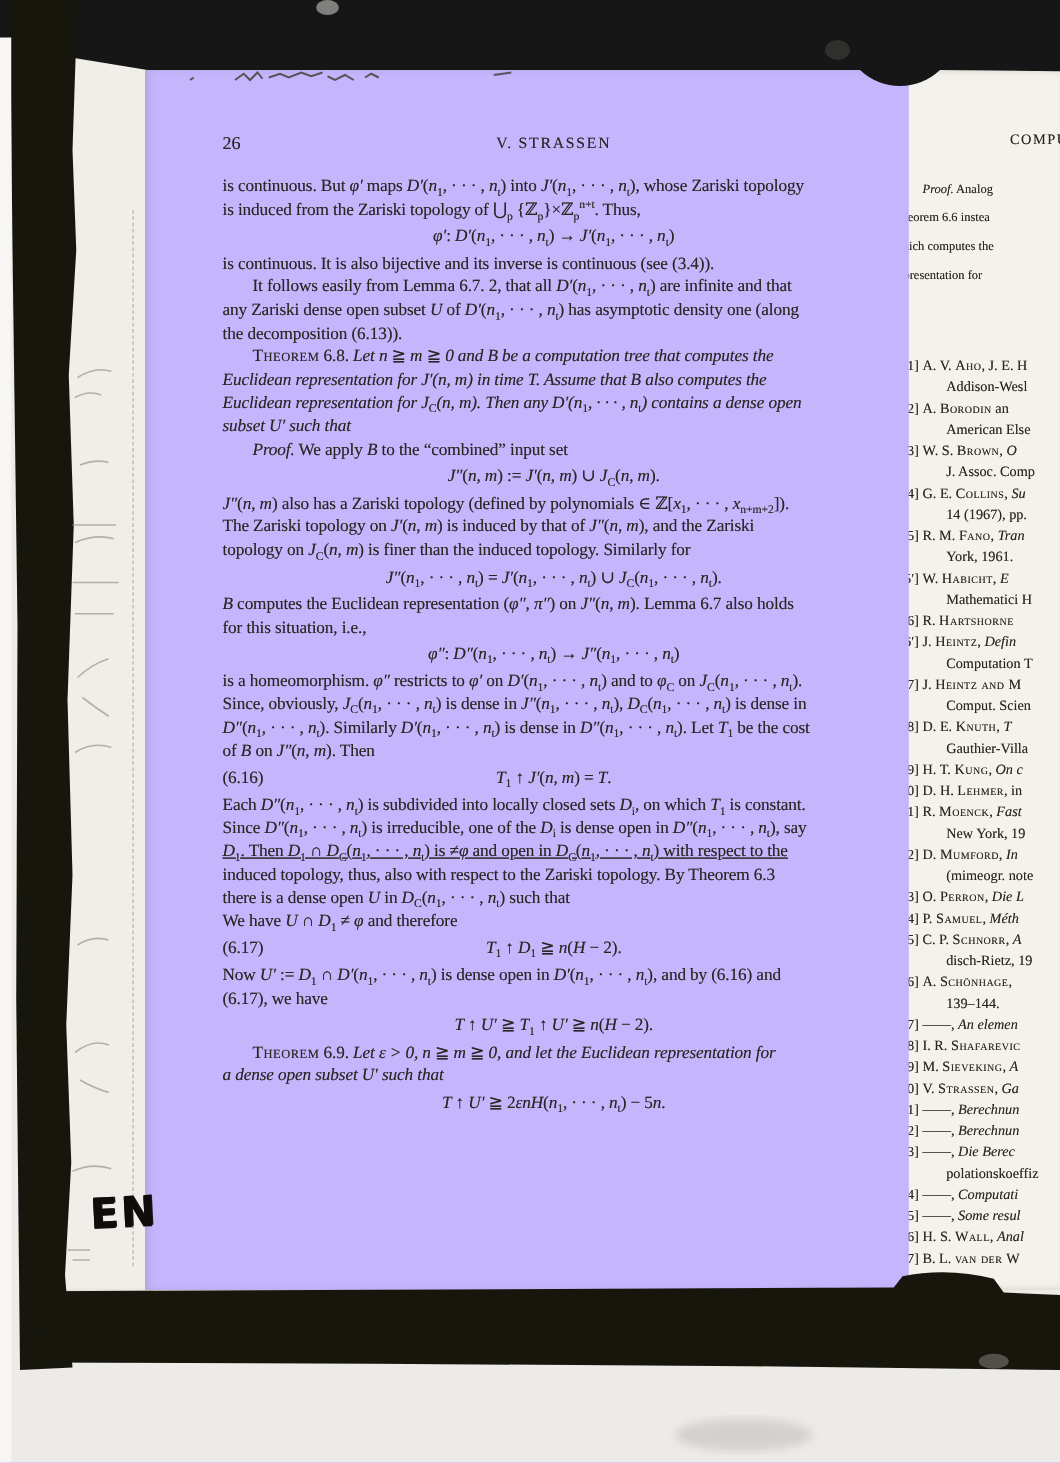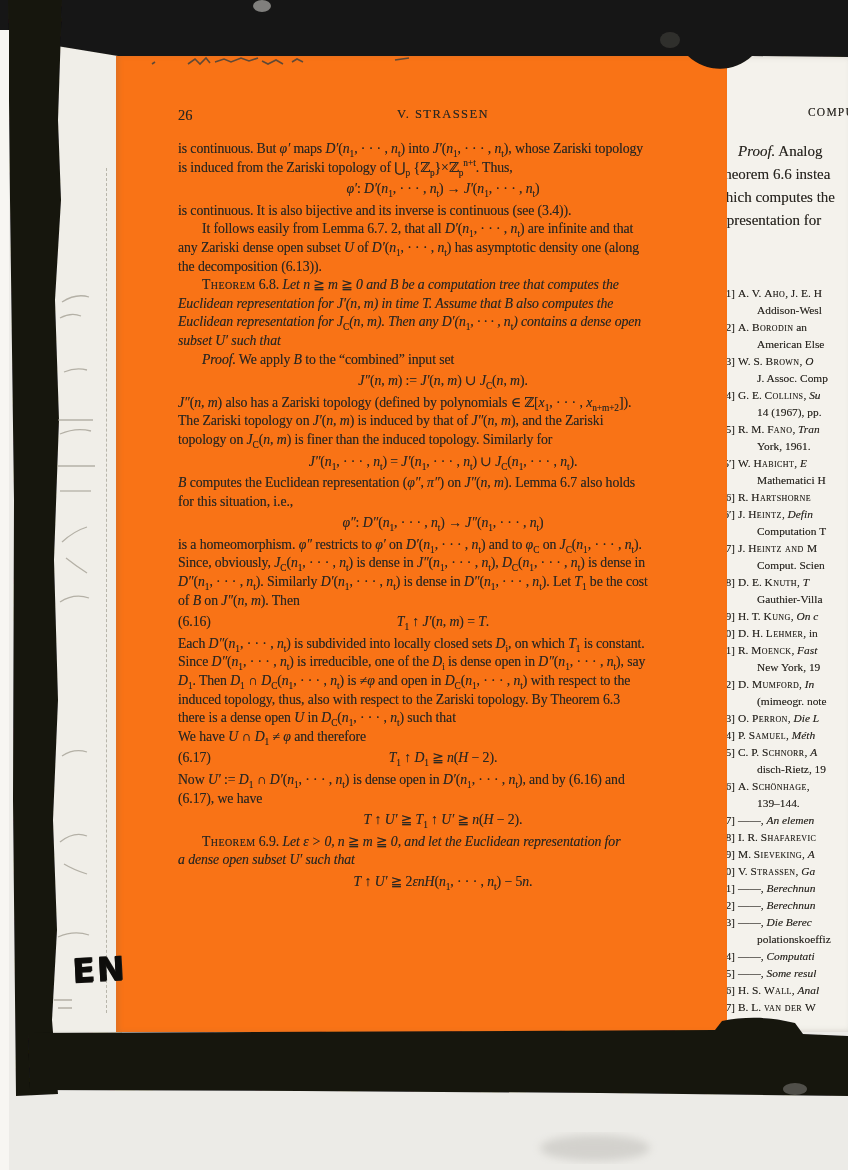--- a/index.html
+++ b/index.html
@@ -7,38 +7,38 @@
        font-family:"Liberation Serif","DejaVu Serif","DejaVu Sans",serif;}
   .canvas{position:absolute;inset:0;}
   
   .strip{position:absolute;left:50px;top:46px;width:72px;height:987px;background:#f0eee8;
          box-shadow:inset -2px 0 3px rgba(120,115,100,.25);z-index:1;}
   .dashline{position:absolute;left:106px;top:168px;height:845px;width:0;
             border-left:1px dashed #8b8779;opacity:.55;z-index:4;}
   
   .page{position:absolute;top:56px;height:976px;color:#2a2722;z-index:2;overflow:hidden;
         text-shadow:0 0 .4px rgba(40,36,30,.5);}
-  .page.left{left:116px;width:611px;background:#f97316;z-index:3;
+  .page.left{left:116px;width:611px;background:#c4b5fd;z-index:3;
              box-shadow:inset 3px 0 5px rgba(110,105,92,.18);}
   .page.right{left:713px;width:135px;background:#f4f2ec;
               box-shadow:inset 4px 0 6px rgba(110,105,92,.28);}
   .lp-head{position:absolute;top:51px;left:62px;width:530px;font-size:14.5px;}
   .pgnum{position:absolute;left:0;top:0;}
   .rhead{position:absolute;left:0;right:0;text-align:center;font-size:12.6px;letter-spacing:1.4px;}
   .bodylines{position:absolute;left:62px;top:84px;width:530px;font-size:13.8px;
              line-height:18.6px;letter-spacing:-0.1px;}
   .line{white-space:nowrap;position:relative;}
   .line.ind{text-indent:24px;}
   .line.eq{text-align:center;margin:3px 0;}
   .eqlab{position:absolute;left:0;top:0;font-style:normal;}
   .sc{font-variant:small-caps;letter-spacing:.4px;}
   sub,sup{font-size:.68em;line-height:0;}
   
   .rp-head{position:absolute;left:95px;top:50px;font-size:11.5px;letter-spacing:1.2px;white-space:nowrap;}
-  .rp-para{position:absolute;left:2px;top:84px;font-size:15px;line-height:23px;}
+  .rp-para{position:absolute;left:2px;top:84px;font-size:10px;line-height:23px;}
   .rp-para .rline{white-space:nowrap;}
   .rp-para .ind{text-indent:23px;}
   .reflist{position:absolute;left:0;top:229px;font-size:11.4px;line-height:17px;width:400px;}
   .ref{display:flex;}
   .refnum{flex:none;width:22px;text-align:right;margin-right:3px;font-size:11px;}
   .refbody{flex:1;}
   .refline{white-space:nowrap;}
   .refline.cont{padding-left:19px;}
   
   .stamp{position:absolute;left:72px;top:950px;z-index:4;font-family:"DejaVu Sans",sans-serif;
@@ -80,21 +80,21 @@
         <div class="line full" style="transform-origin: 0px 50%; transform: scaleX(1);"><i>B</i> computes the Euclidean representation (<i>φ″</i>, <i>π″</i>) on <i>J″</i>(<i>n</i>, <i>m</i>). Lemma 6.7 also holds</div>
         <div class="line ">for this situation, i.e.,</div>
         <div class="line eq"><i>φ″</i>: <i>D″</i>(<i>n</i><sub>1</sub>, · · · , <i>n</i><sub>t</sub>) → <i>J″</i>(<i>n</i><sub>1</sub>, · · · , <i>n</i><sub>t</sub>)</div>
         <div class="line full" style="transform-origin: 0px 50%; transform: scaleX(1);">is a homeomorphism. <i>φ″</i> restricts to <i>φ′</i> on <i>D′</i>(<i>n</i><sub>1</sub>, · · · , <i>n</i><sub>t</sub>) and to <i>φ</i><sub>C</sub> on <i>J</i><sub>C</sub>(<i>n</i><sub>1</sub>, · · · , <i>n</i><sub>t</sub>).</div>
         <div class="line full" style="transform-origin: 0px 50%; transform: scaleX(1);">Since, obviously, <i>J</i><sub>C</sub>(<i>n</i><sub>1</sub>, · · · , <i>n</i><sub>t</sub>) is dense in <i>J″</i>(<i>n</i><sub>1</sub>, · · · , <i>n</i><sub>t</sub>), <i>D</i><sub>C</sub>(<i>n</i><sub>1</sub>, · · · , <i>n</i><sub>t</sub>) is dense in</div>
         <div class="line full" style="transform-origin: 0px 50%; transform: scaleX(1);"><i>D″</i>(<i>n</i><sub>1</sub>, · · · , <i>n</i><sub>t</sub>). Similarly <i>D′</i>(<i>n</i><sub>1</sub>, · · · , <i>n</i><sub>t</sub>) is dense in <i>D″</i>(<i>n</i><sub>1</sub>, · · · , <i>n</i><sub>t</sub>). Let <i>T</i><sub>1</sub> be the cost</div>
         <div class="line ">of <i>B</i> on <i>J″</i>(<i>n</i>, <i>m</i>). Then</div>
         <div class="line eq num"><i>T</i><sub>1</sub> ↑ <i>J′</i>(<i>n</i>, <i>m</i>) = <i>T</i>.<span class="eqlab">(6.16)</span></div>
         <div class="line full" style="transform-origin: 0px 50%; transform: scaleX(1);">Each <i>D″</i>(<i>n</i><sub>1</sub>, · · · , <i>n</i><sub>t</sub>) is subdivided into locally closed sets <i>D</i><sub>i</sub>, on which <i>T</i><sub>1</sub> is constant.</div>
         <div class="line full" style="transform-origin: 0px 50%; transform: scaleX(1);">Since <i>D″</i>(<i>n</i><sub>1</sub>, · · · , <i>n</i><sub>t</sub>) is irreducible, one of the <i>D</i><sub>i</sub> is dense open in <i>D″</i>(<i>n</i><sub>1</sub>, · · · , <i>n</i><sub>t</sub>), say</div>
-        <div class="line full" style="transform-origin: 0px 50%; transform: scaleX(1);"><i>D</i><sub>1</sub>. Then <i>D</i><sub>1</sub> ∩ <i>D</i><sub>C</sub>(<i>n</i><sub>1</sub>, · · · , <i>n</i><sub>t</sub>) is ≠<i>φ</i> and open in <i>D</i><sub>C</sub>(<i>n</i><sub>1</sub>, · · · , <i>n</i><sub>t</sub>) with respect to the</div>
+        <div class="line full" style="transform-origin: 0px 50%; transform: scaleX(1); text-decoration: underline;"><i>D</i><sub>1</sub>. Then <i>D</i><sub>1</sub> ∩ <i>D</i><sub>C</sub>(<i>n</i><sub>1</sub>, · · · , <i>n</i><sub>t</sub>) is ≠<i>φ</i> and open in <i>D</i><sub>C</sub>(<i>n</i><sub>1</sub>, · · · , <i>n</i><sub>t</sub>) with respect to the</div>
         <div class="line full" style="transform-origin: 0px 50%; transform: scaleX(1);">induced topology, thus, also with respect to the Zariski topology. By Theorem 6.3</div>
         <div class="line ">there is a dense open <i>U</i> in <i>D</i><sub>C</sub>(<i>n</i><sub>1</sub>, · · · , <i>n</i><sub>t</sub>) such that</div>
         <div class="line ">We have <i>U</i> ∩ <i>D</i><sub>1</sub> ≠ <i>φ</i> and therefore</div>
         <div class="line eq num"><i>T</i><sub>1</sub> ↑ <i>D</i><sub>1</sub> ≧ <i>n</i>(<i>H</i> − 2).<span class="eqlab">(6.17)</span></div>
         <div class="line full" style="transform-origin: 0px 50%; transform: scaleX(1);">Now <i>U′</i> := <i>D</i><sub>1</sub> ∩ <i>D′</i>(<i>n</i><sub>1</sub>, · · · , <i>n</i><sub>t</sub>) is dense open in <i>D′</i>(<i>n</i><sub>1</sub>, · · · , <i>n</i><sub>t</sub>), and by (6.16) and</div>
         <div class="line ">(6.17), we have</div>
         <div class="line eq"><i>T</i> ↑ <i>U′</i> ≧ <i>T</i><sub>1</sub> ↑ <i>U′</i> ≧ <i>n</i>(<i>H</i> − 2).</div>
         <div class="line full ind" style="transform-origin: 0px 50%; transform: scaleX(1);"><span class="sc">Theorem</span> 6.9. <i>Let ε &gt; 0, n ≧ m ≧ 0, and let the Euclidean representation for</i></div>
         <div class="line "><i>a dense open subset U′ such that</i></div>
         <div class="line eq"><i>T</i> ↑ <i>U′</i> ≧ 2<i>εnH</i>(<i>n</i><sub>1</sub>, · · · , <i>n</i><sub>t</sub>) − 5<i>n</i>.</div>

